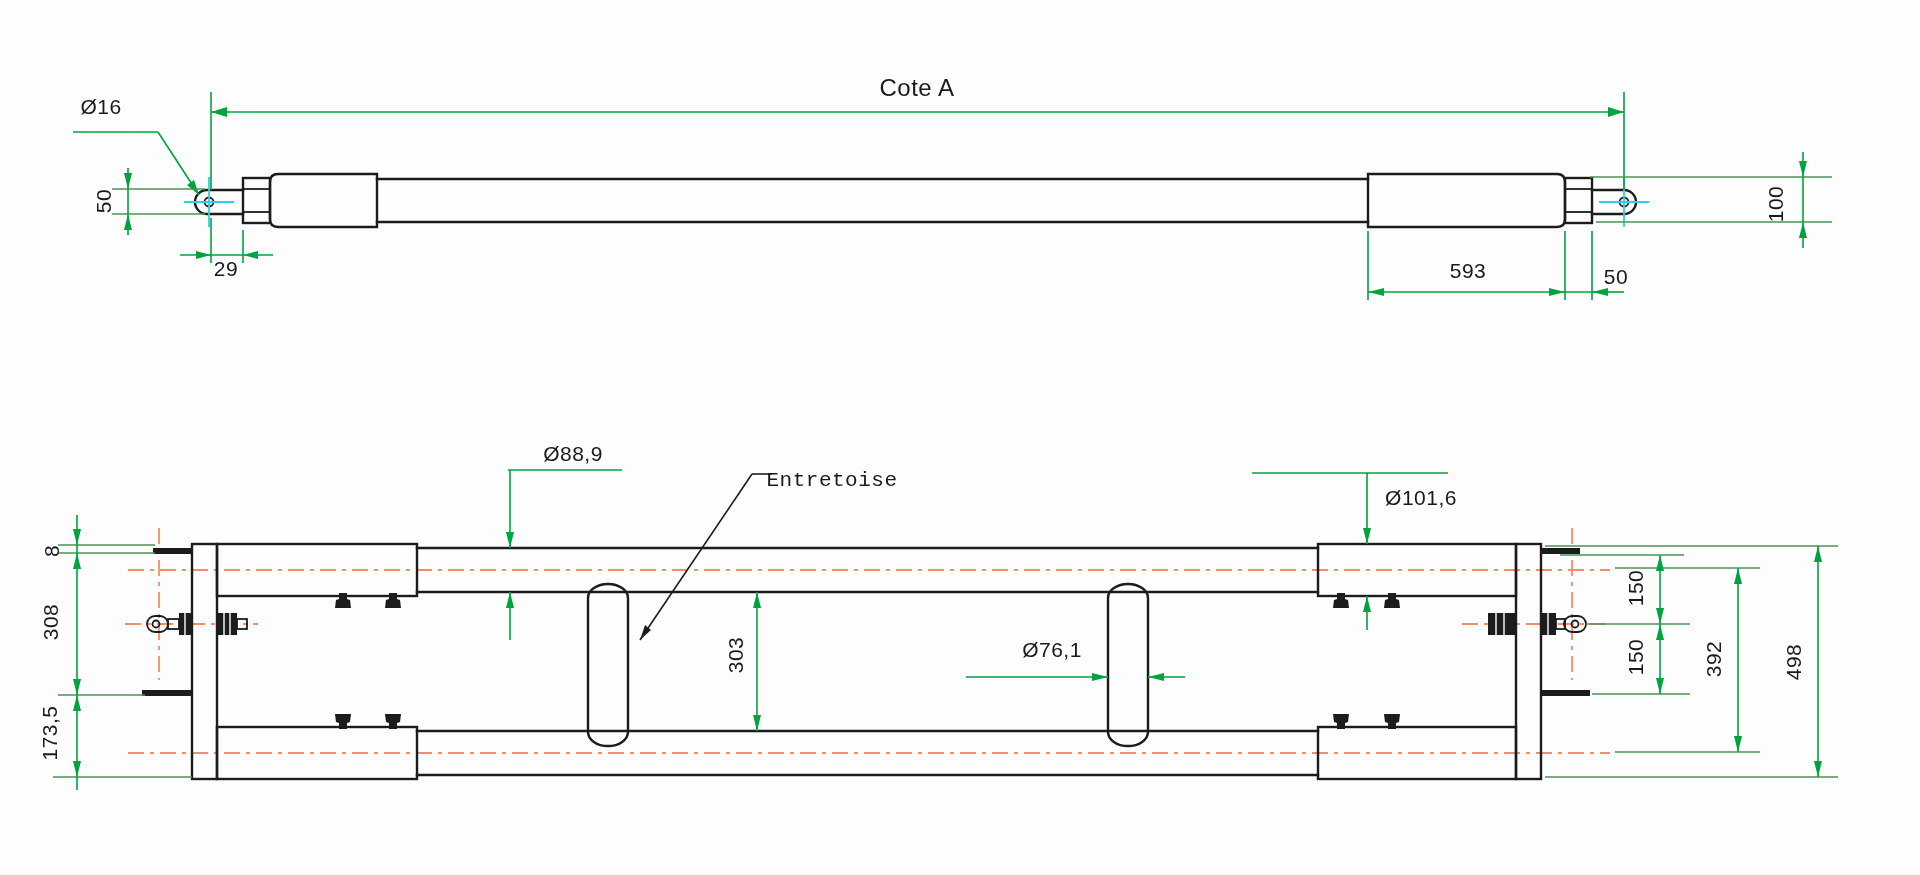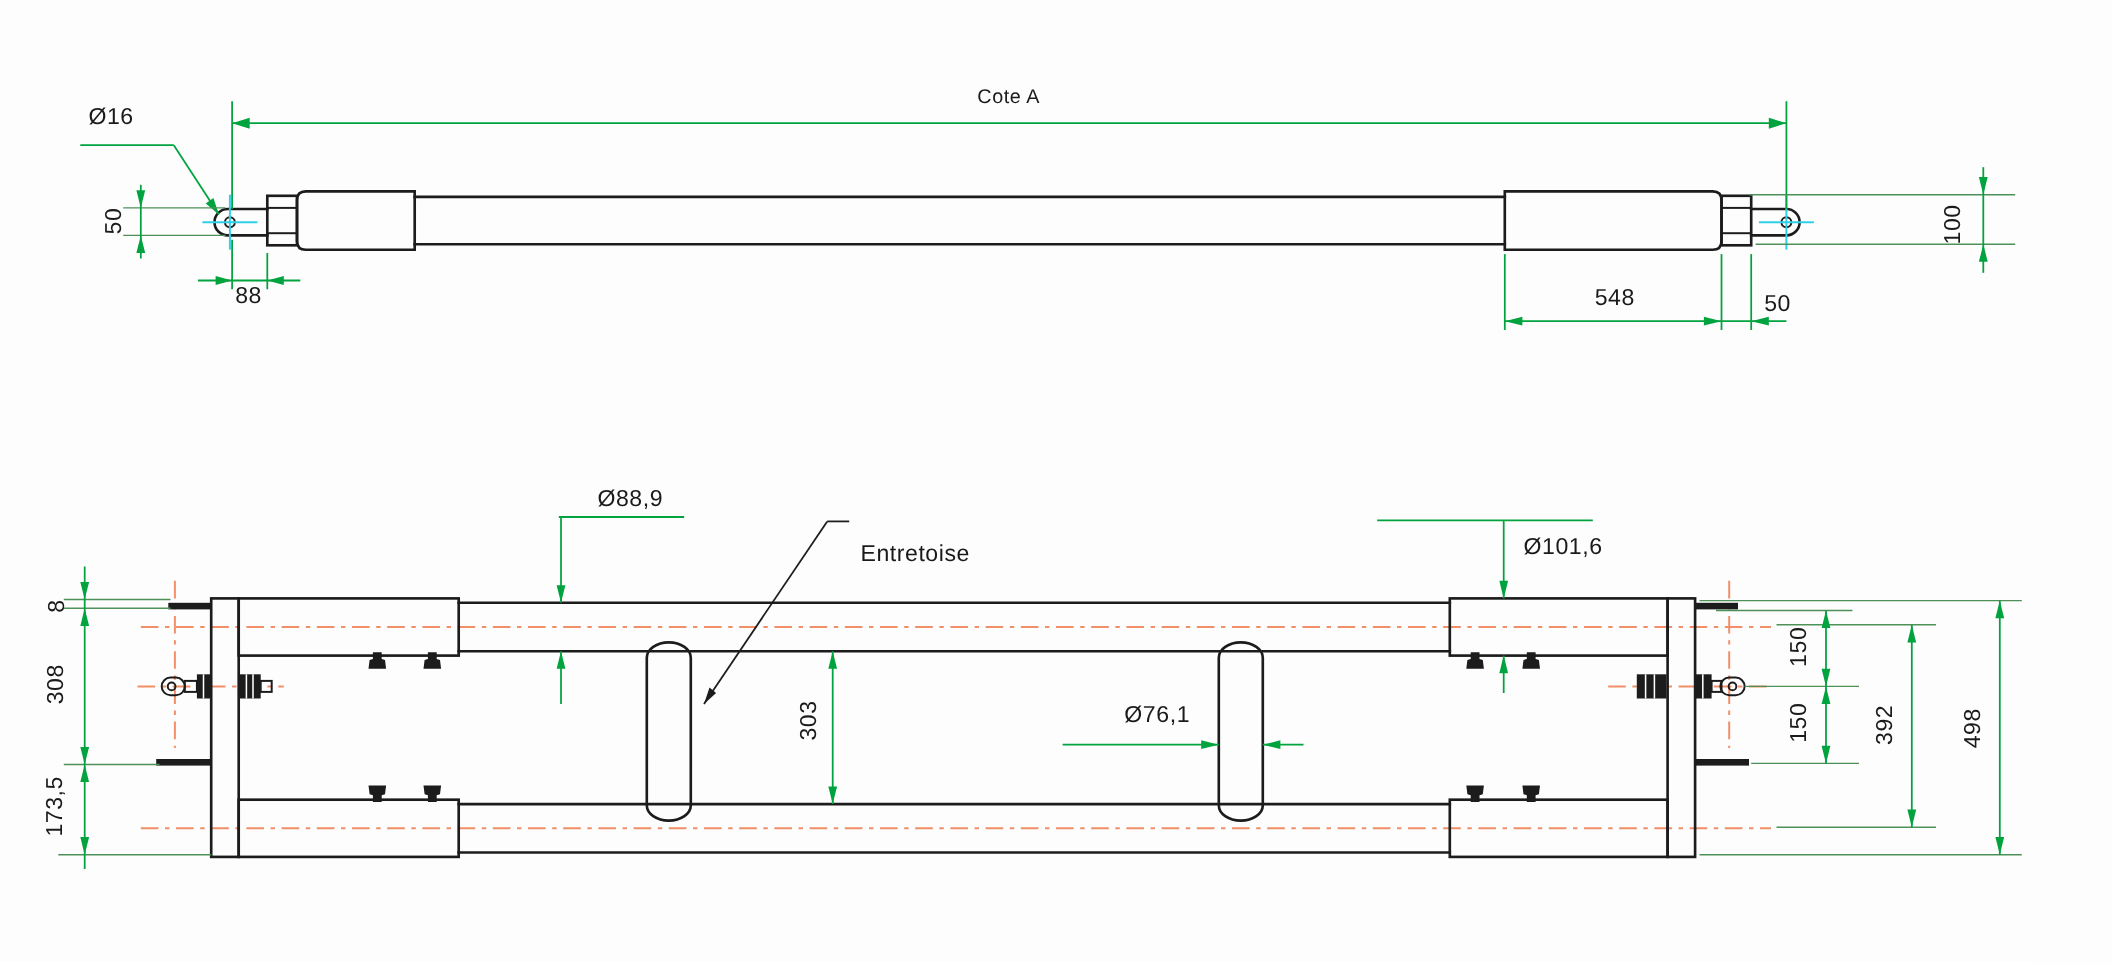--- a/index.html
+++ b/index.html
@@ -16,21 +16,21 @@
   .dimfill{fill:#00a33e;stroke:none;}
   .leader-black{stroke:#1c1c1c;stroke-width:1.6;fill:none;}
   .leaderfill-black{fill:#1c1c1c;stroke:none;}
   .center{stroke:#f28e68;stroke-width:1.8;fill:none;stroke-dasharray:16 6 4 6;}
   .cyan{stroke:#2fd0e6;stroke-width:1.8;fill:none;}
   .label{
     position:absolute;transform:translate(-50%,-50%);
     color:#1a1a1a;font-size:21px;letter-spacing:0.5px;white-space:nowrap;
     background:transparent;
   }
-  .label.big{font-size:18px;}
+  .label.big{font-size:24px;}
   .label.rot{transform:translate(-50%,-50%) rotate(-90deg);}
 </style>
 </head>
 <body>
 
 <div class="stage">
 
   <svg width="1920" height="875" viewBox="0 0 1920 875">
 
     <g>
@@ -230,27 +230,27 @@
         <polygon class="dimfill" points="1738,752 1734,736 1742,736"></polygon>
         <polygon class="dimfill" points="1818,546 1814,562 1822,562"></polygon>
         <polygon class="dimfill" points="1818,777 1814,761 1822,761"></polygon>
       </g>
     </g>
   </svg>
 
   <div class="label big" style="left:917px;top:88px;">Cote A</div>
   <div class="label" style="left:101px;top:107px;">Ø16</div>
   <div class="label rot" style="left:104px;top:201px;">50</div>
-  <div class="label" style="left:226px;top:269px;">88</div>
-  <div class="label" style="left:1468px;top:271px;">548</div>
+  <div class="label" style="left:226px;top:269px;">29</div>
+  <div class="label" style="left:1468px;top:271px;">593</div>
   <div class="label" style="left:1616px;top:277px;">50</div>
   <div class="label rot" style="left:1776px;top:204px;">100</div>
 
   <div class="label" style="left:573px;top:454px;">Ø88,9</div>
-  <div class="label" style="left:832px;top:504px;">Entretoise</div>
+  <div class="label" style="left:832px;top:480px;font-family:Liberation Mono, monospace;">Entretoise</div>
   <div class="label" style="left:1421px;top:450px;margin-top:48px;">Ø101,6</div>
   <div class="label" style="left:1052px;top:650px;">Ø76,1</div>
   <div class="label rot" style="left:736px;top:655px;">303</div>
   <div class="label rot" style="left:52px;top:551px;">8</div>
   <div class="label rot" style="left:51px;top:622px;">308</div>
   <div class="label rot" style="left:50px;top:733px;">173,5</div>
   <div class="label rot" style="left:1636px;top:588px;">150</div>
   <div class="label rot" style="left:1636px;top:657px;">150</div>
   <div class="label rot" style="left:1714px;top:659px;">392</div>
   <div class="label rot" style="left:1794px;top:662px;">498</div>

